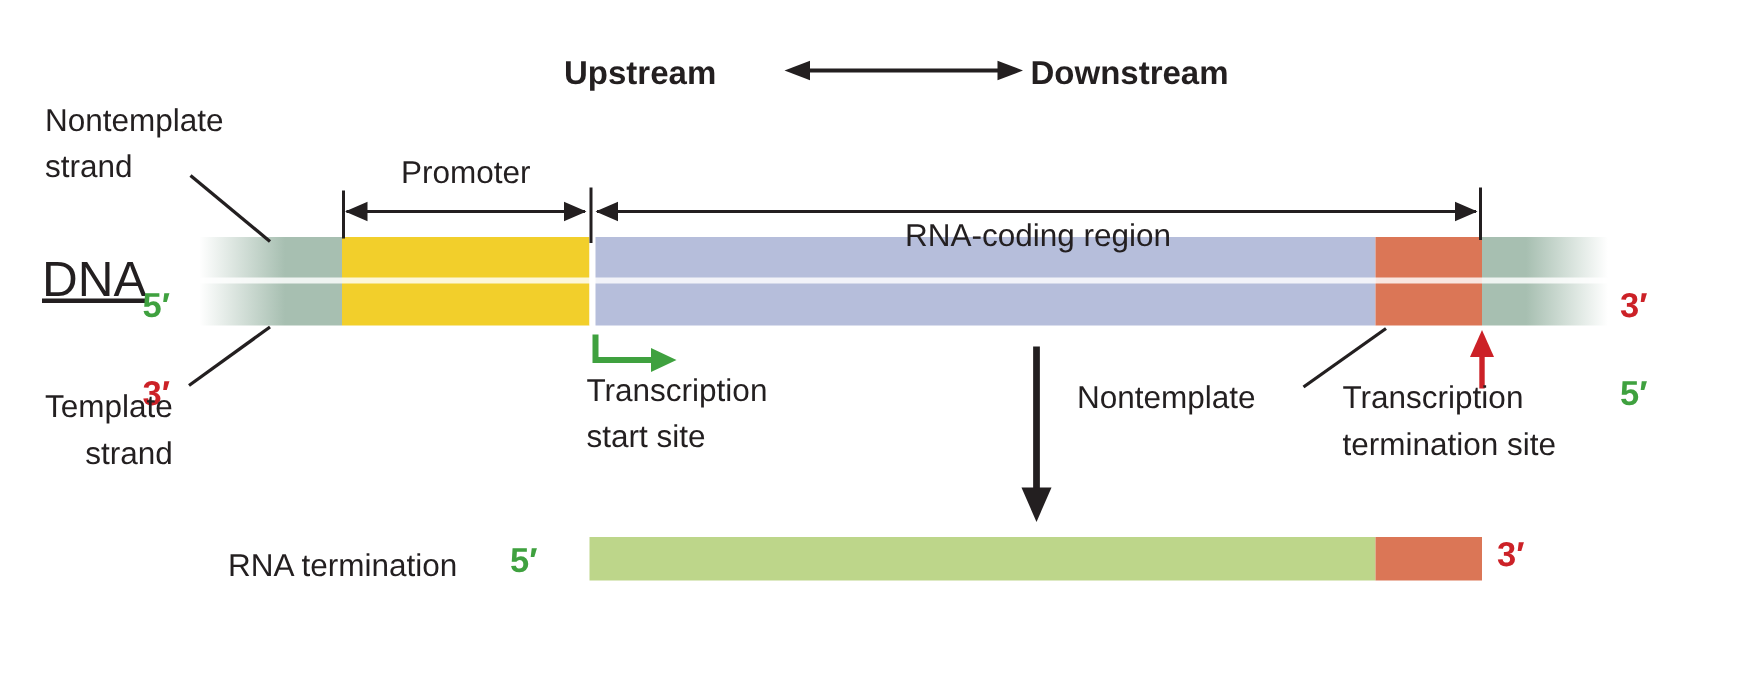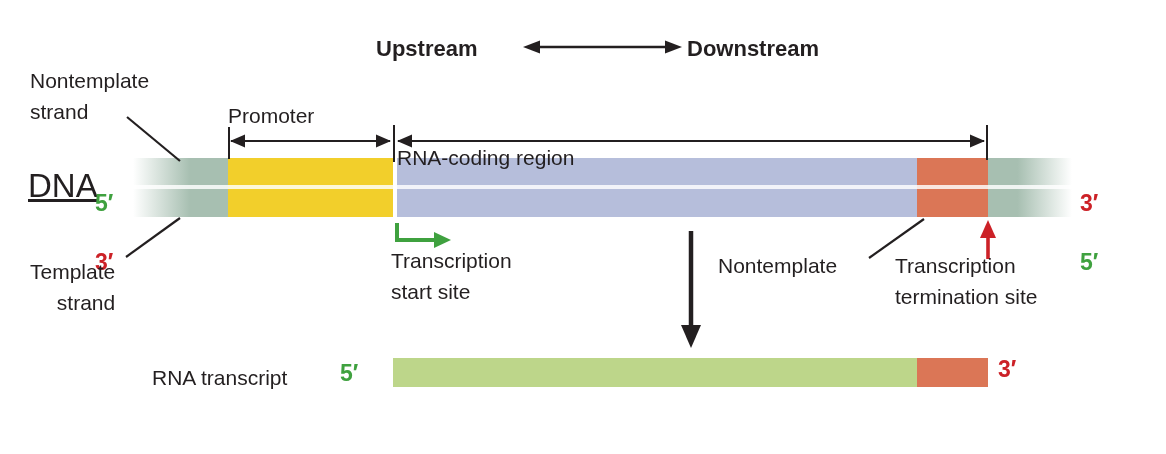--- a/index.html
+++ b/index.html
@@ -2,21 +2,21 @@
 <html style="--ink: #231f20; --sage: #a7bfb1; --promoter-yellow: #f2cf2b; --coding-blue: #b6bedb; --terminator-red: #db7656; --rna-green: #bdd68a; --prime-green: #3fa13f; --prime-red: #cc2127;"><head>
 <meta charset="utf-8">
 <style>
   html,body{margin:0;padding:0;background:#ffffff;}
   .canvas{
     position:relative;width:1166px;height:454px;background:#fff;overflow:hidden;
     font-family:"Liberation Sans",sans-serif;color:var(--ink);
   }
   .lbl{position:absolute;font-size:21px;line-height:31px;white-space:pre-line;color:var(--ink);}
   .bold{font-weight:bold;}
-  .center{}
+  .center{text-align:center;}
   .prime{font-weight:bold;font-size:23px;line-height:28px;}
   .green{color:var(--prime-green);}
   .red{color:var(--prime-red);}
   
   #upstream{left:376px;top:33px;width:142px;font-size:22px;font-weight:bold;}
   #downstream{left:687px;top:33px;font-size:22px;font-weight:bold;}
   
   #promoter-label{left:228px;top:100px;width:165px;}
   #rnacoding-label{left:397px;top:100px;width:590px;margin-top:42px;}
   
@@ -137,17 +137,17 @@
     <div class="prime red">3′</div>
     <div class="prime green">5′</div>
   </div>
 
   <div class="lbl" id="start-site-label">Transcription
 start site</div>
   <div class="lbl" id="terminator-label">Nontemplate</div>
   <div class="lbl" id="termination-site-label">Transcription
 termination site</div>
 
-  <div class="lbl" id="rna-label">RNA transcript</div>
+  <div class="lbl" id="rna-label">RNA termination</div>
   <div class="lbl prime green" id="rna-five">5′</div>
   <div class="lbl prime red" id="rna-three">3′</div>
 
 </div>
 
 </body></html>

